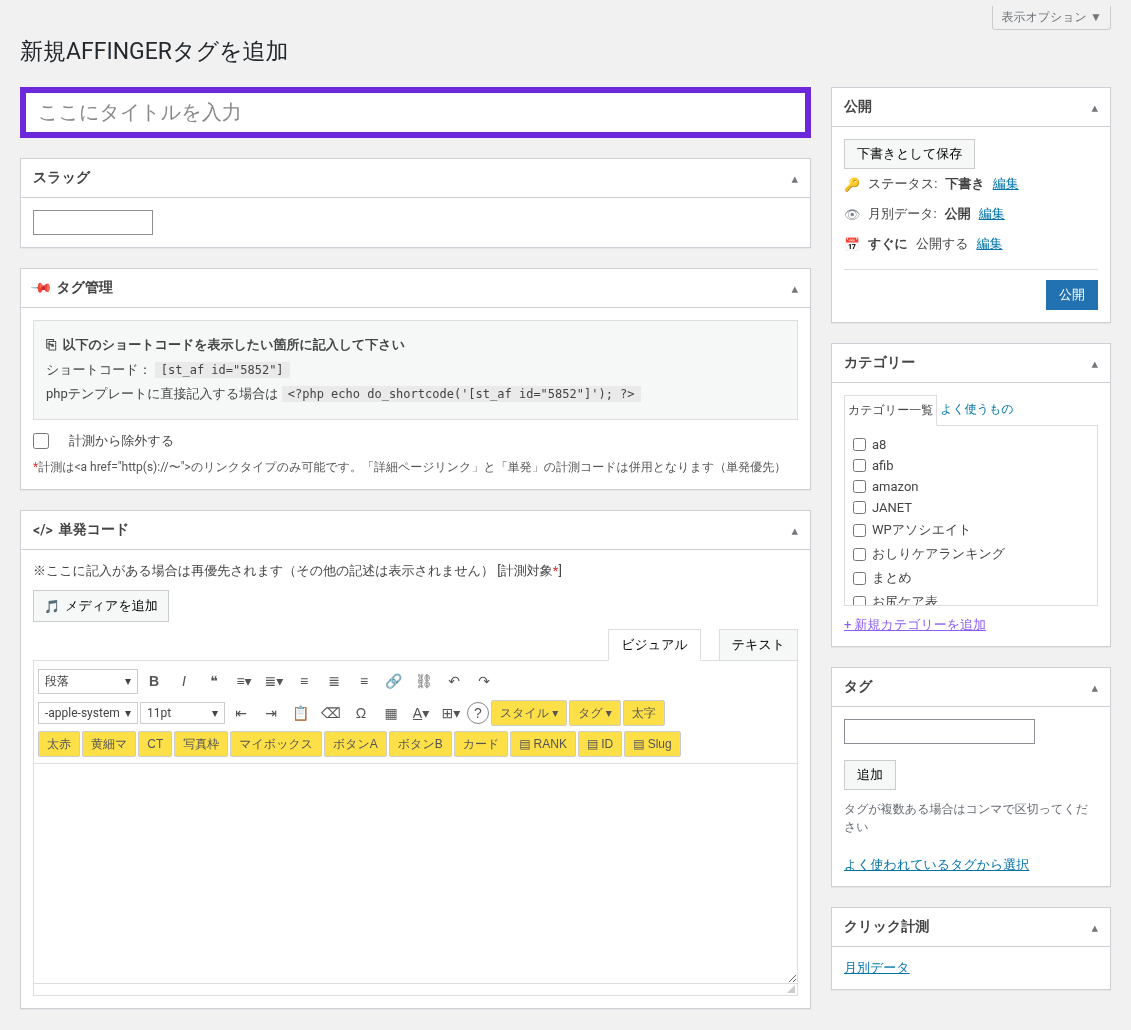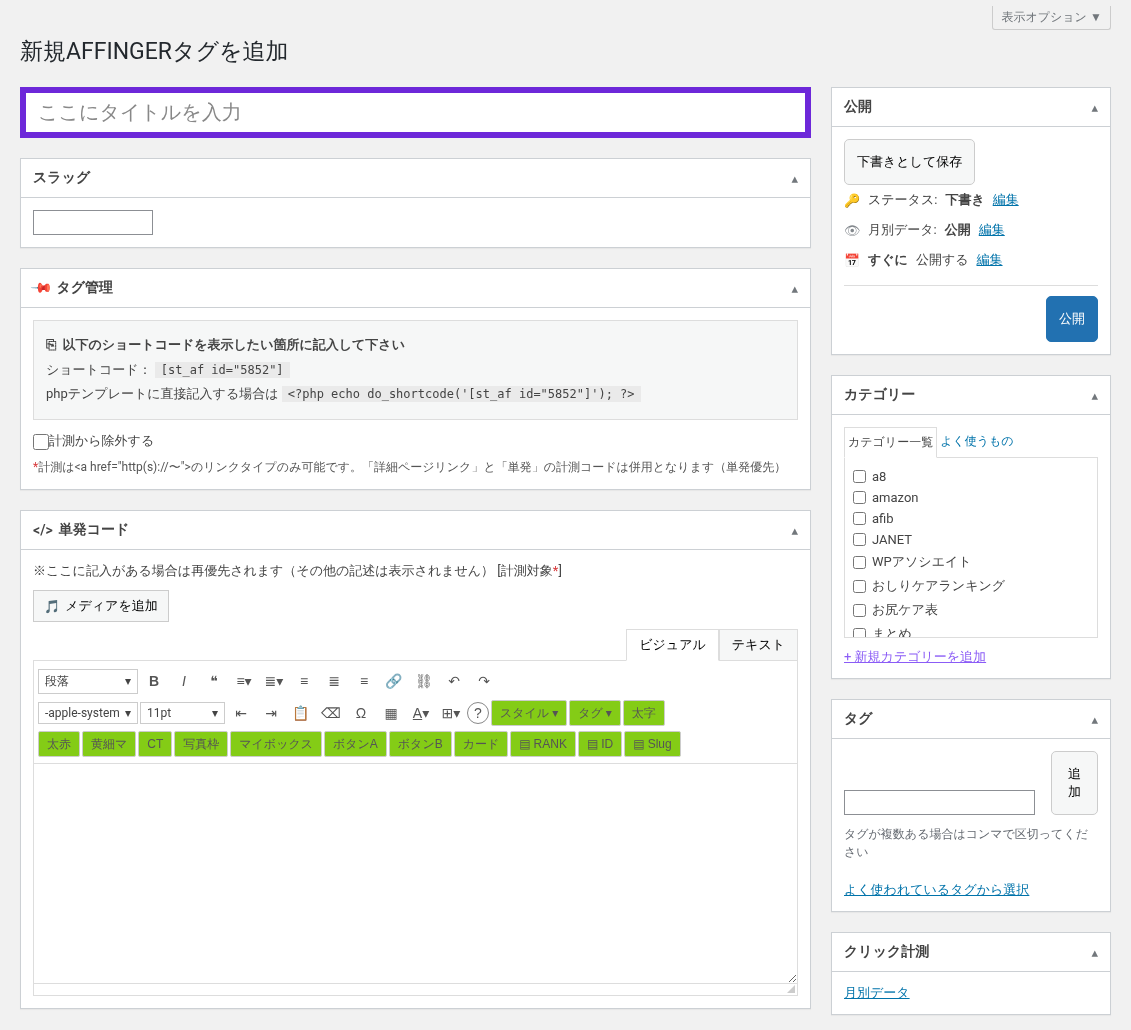--- a/index.html
+++ b/index.html
@@ -13,51 +13,51 @@
 .title-input { width: 100%; padding: 8px 12px; font-size: 20px; border: 6px solid #6d28d9; background: #fff; margin-bottom: 20px; outline: none; }
 .title-input::placeholder { color: #888; }
 .postbox { background: #fff; border: 1px solid #ccd0d4; box-shadow: 0 1px 1px rgba(0,0,0,.04); margin-bottom: 20px; }
 .postbox-header { border-bottom: 1px solid #ccd0d4; padding: 10px 12px; display: flex; align-items: center; justify-content: space-between; }
 .postbox-header h2 { font-size: 14px; font-weight: 600; display: flex; align-items: center; gap: 6px; }
 .postbox-header .toggle { cursor: pointer; color: #72777c; }
 .inside { padding: 12px; }
 .notebox { background: #f6f7f7; border: 1px solid #ddd; padding: 12px; margin-bottom: 12px; font-size: 13px; line-height: 1.9; }
 .notebox .hd { font-weight: 600; display: flex; align-items: center; gap: 6px; }
 .code-chip { background: #eaeaea; padding: 1px 6px; font-family: Consolas, monospace; font-size: 12px; }
-.chk-row { display: flex; align-items: flex-end; gap: 0; margin: 8px 0; }
+.chk-row { display: flex; align-items: center; gap: 20px; margin: 8px 0; }
 .chk-row input[type=checkbox] { width: 16px; height: 16px; }
 .note-red { color: #555; font-size: 12px; line-height: 1.6; }
 .note-red .ast { color: #d63638; }
 .small-input { border: 1px solid #8c8f94; padding: 4px 6px; width: 120px; }
-.editor-tabs { display: flex; justify-content: flex-end; gap: 0; }
+.editor-tabs { display: flex; justify-content: flex-end; gap: 18px; }
 .editor-tabs button { border: 1px solid #ddd; background: #f6f7f7; padding: 6px 12px; font-size: 13px; cursor: pointer; position: relative; top: 1px; }
 .editor-tabs button.active { background: #fff; border-bottom-color: #fff; }
 .media-btn { border: 1px solid #ccc; background: #f6f7f7; padding: 6px 10px; font-size: 13px; cursor: pointer; display: inline-flex; align-items: center; gap: 5px; margin-bottom: 6px; }
 .toolbar { border: 1px solid #ddd; background: #fff; padding: 4px; }
 .tb-row { display: flex; flex-wrap: wrap; gap: 2px; padding: 2px 0; align-items: center; }
 .tb-sel { border: 1px solid #ccc; background: #fff; padding: 3px 6px; font-size: 12px; min-width: 100px; display: inline-flex; align-items: center; justify-content: space-between; cursor: pointer; }
 .tb-btn { width: 28px; height: 28px; display: inline-flex; align-items: center; justify-content: center; border: none; background: transparent; cursor: pointer; color: #555; font-size: 14px; border-radius: 2px; }
-.tb-btn.labeled { width: auto; padding: 0 8px; border: 1px solid #ccc; background: #84cc16; font-size: 12px; height: 26px; gap: 3px; }
+.tb-btn.labeled { width: auto; padding: 0 8px; border: 1px solid #ccc; background: #fde047; font-size: 12px; height: 26px; gap: 3px; }
 .editor-area { border: 1px solid #ddd; border-top: none; background: #fff; min-height: 220px; resize: vertical; overflow: auto; }
 .editor-footer { border: 1px solid #ddd; border-top: none; background: #fff; height: 12px; position: relative; }
 .editor-footer::after { content: ""; position: absolute; right: 2px; bottom: 2px; width: 0; height: 0; border-right: 8px solid #ccc; border-top: 8px solid transparent; }
 .pub-row { display: flex; align-items: center; gap: 8px; padding: 6px 0; font-size: 13px; }
 .pub-row .ico { color: #82878c; width: 16px; text-align: center; }
 .link { color: #0073aa; text-decoration: underline; cursor: pointer; }
-.btn { border: 1px solid #ccc; background: #f6f7f7; padding: 13px 12px; font-size: 13px; cursor: pointer; border-radius: 5px; }
+.btn { border: 1px solid #ccc; background: #f6f7f7; padding: 5px 12px; font-size: 13px; cursor: pointer; border-radius: 0; }
 .btn-primary { background: #2271b1; border-color: #2271b1; color: #fff; }
 .pub-actions { display: flex; justify-content: flex-end; padding-top: 10px; border-top: 1px solid #ddd; margin-top: 10px; }
 .cat-tabs { display: flex; border-bottom: 1px solid #ddd; }
 .cat-tabs div { padding: 6px 3px; font-size: 12px; cursor: pointer; }
 .cat-tabs div.active { border: 1px solid #ddd; border-bottom: 1px solid #fff; margin-bottom: -1px; background: #fff; }
 .cat-tabs div.inactive { color: #0073aa; }
 .cat-list { border: 1px solid #ddd; border-top: none; max-height: 180px; overflow-y: scroll; padding: 8px; }
 .cat-list label { display: flex; align-items: center; gap: 6px; padding: 3px 0; font-size: 13px; }
 .addcat { color: #8b5cf6; text-decoration: underline; cursor: pointer; font-size: 13px; display: inline-block; margin-top: 10px; }
-.tag-row { display: flex; gap: 16px; align-items: flex-end; }
+.tag-row { display: flex; gap: 16px; align-items: flex-start; flex-direction: column; }
 .tag-row input { flex: 1; border: 1px solid #8c8f94; padding: 4px 6px; }
 .tag-note { color: #646970; font-size: 12px; margin-top: 10px; line-height: 1.5; }
 .pin-icon { display: inline-block; transform: rotate(45deg); }
 </style>
 </head>
 <body>
 
 <div class="screen-opts"><button>表示オプション ▼</button></div>
 <h1>新規AFFINGERタグを追加</h1>
 
@@ -257,45 +257,45 @@
       <div class="active">カテゴリー一覧</div>
       <div class="inactive">よく使うもの</div>
     </div>
     <div class="cat-list" id="cat-list">
             <label>
               <input type="checkbox" style="">
               <span>a8</span>
             </label>
             <label>
               <input type="checkbox" style="">
+              <span>afib</span>
+            </label>
+            <label>
+              <input type="checkbox" style="">
               <span>amazon</span>
             </label>
             <label>
               <input type="checkbox" style="">
-              <span>afib</span>
-            </label>
-            <label>
-              <input type="checkbox" style="">
               <span>JANET</span>
             </label>
             <label>
               <input type="checkbox" style="">
               <span>WPアソシエイト</span>
             </label>
             <label>
               <input type="checkbox" style="">
               <span>おしりケアランキング</span>
             </label>
             <label>
               <input type="checkbox" style="">
+              <span>まとめ</span>
+            </label>
+            <label>
+              <input type="checkbox" style="">
               <span>お尻ケア表</span>
-            </label>
-            <label>
-              <input type="checkbox" style="">
-              <span>まとめ</span>
             </label>
           </div>
     <span class="addcat">+ 新規カテゴリーを追加</span>
   </div>
 </div>
 
 <div class="postbox">
   <div class="postbox-header">
     <h2>タグ</h2>
     <span class="toggle">▴</span>

